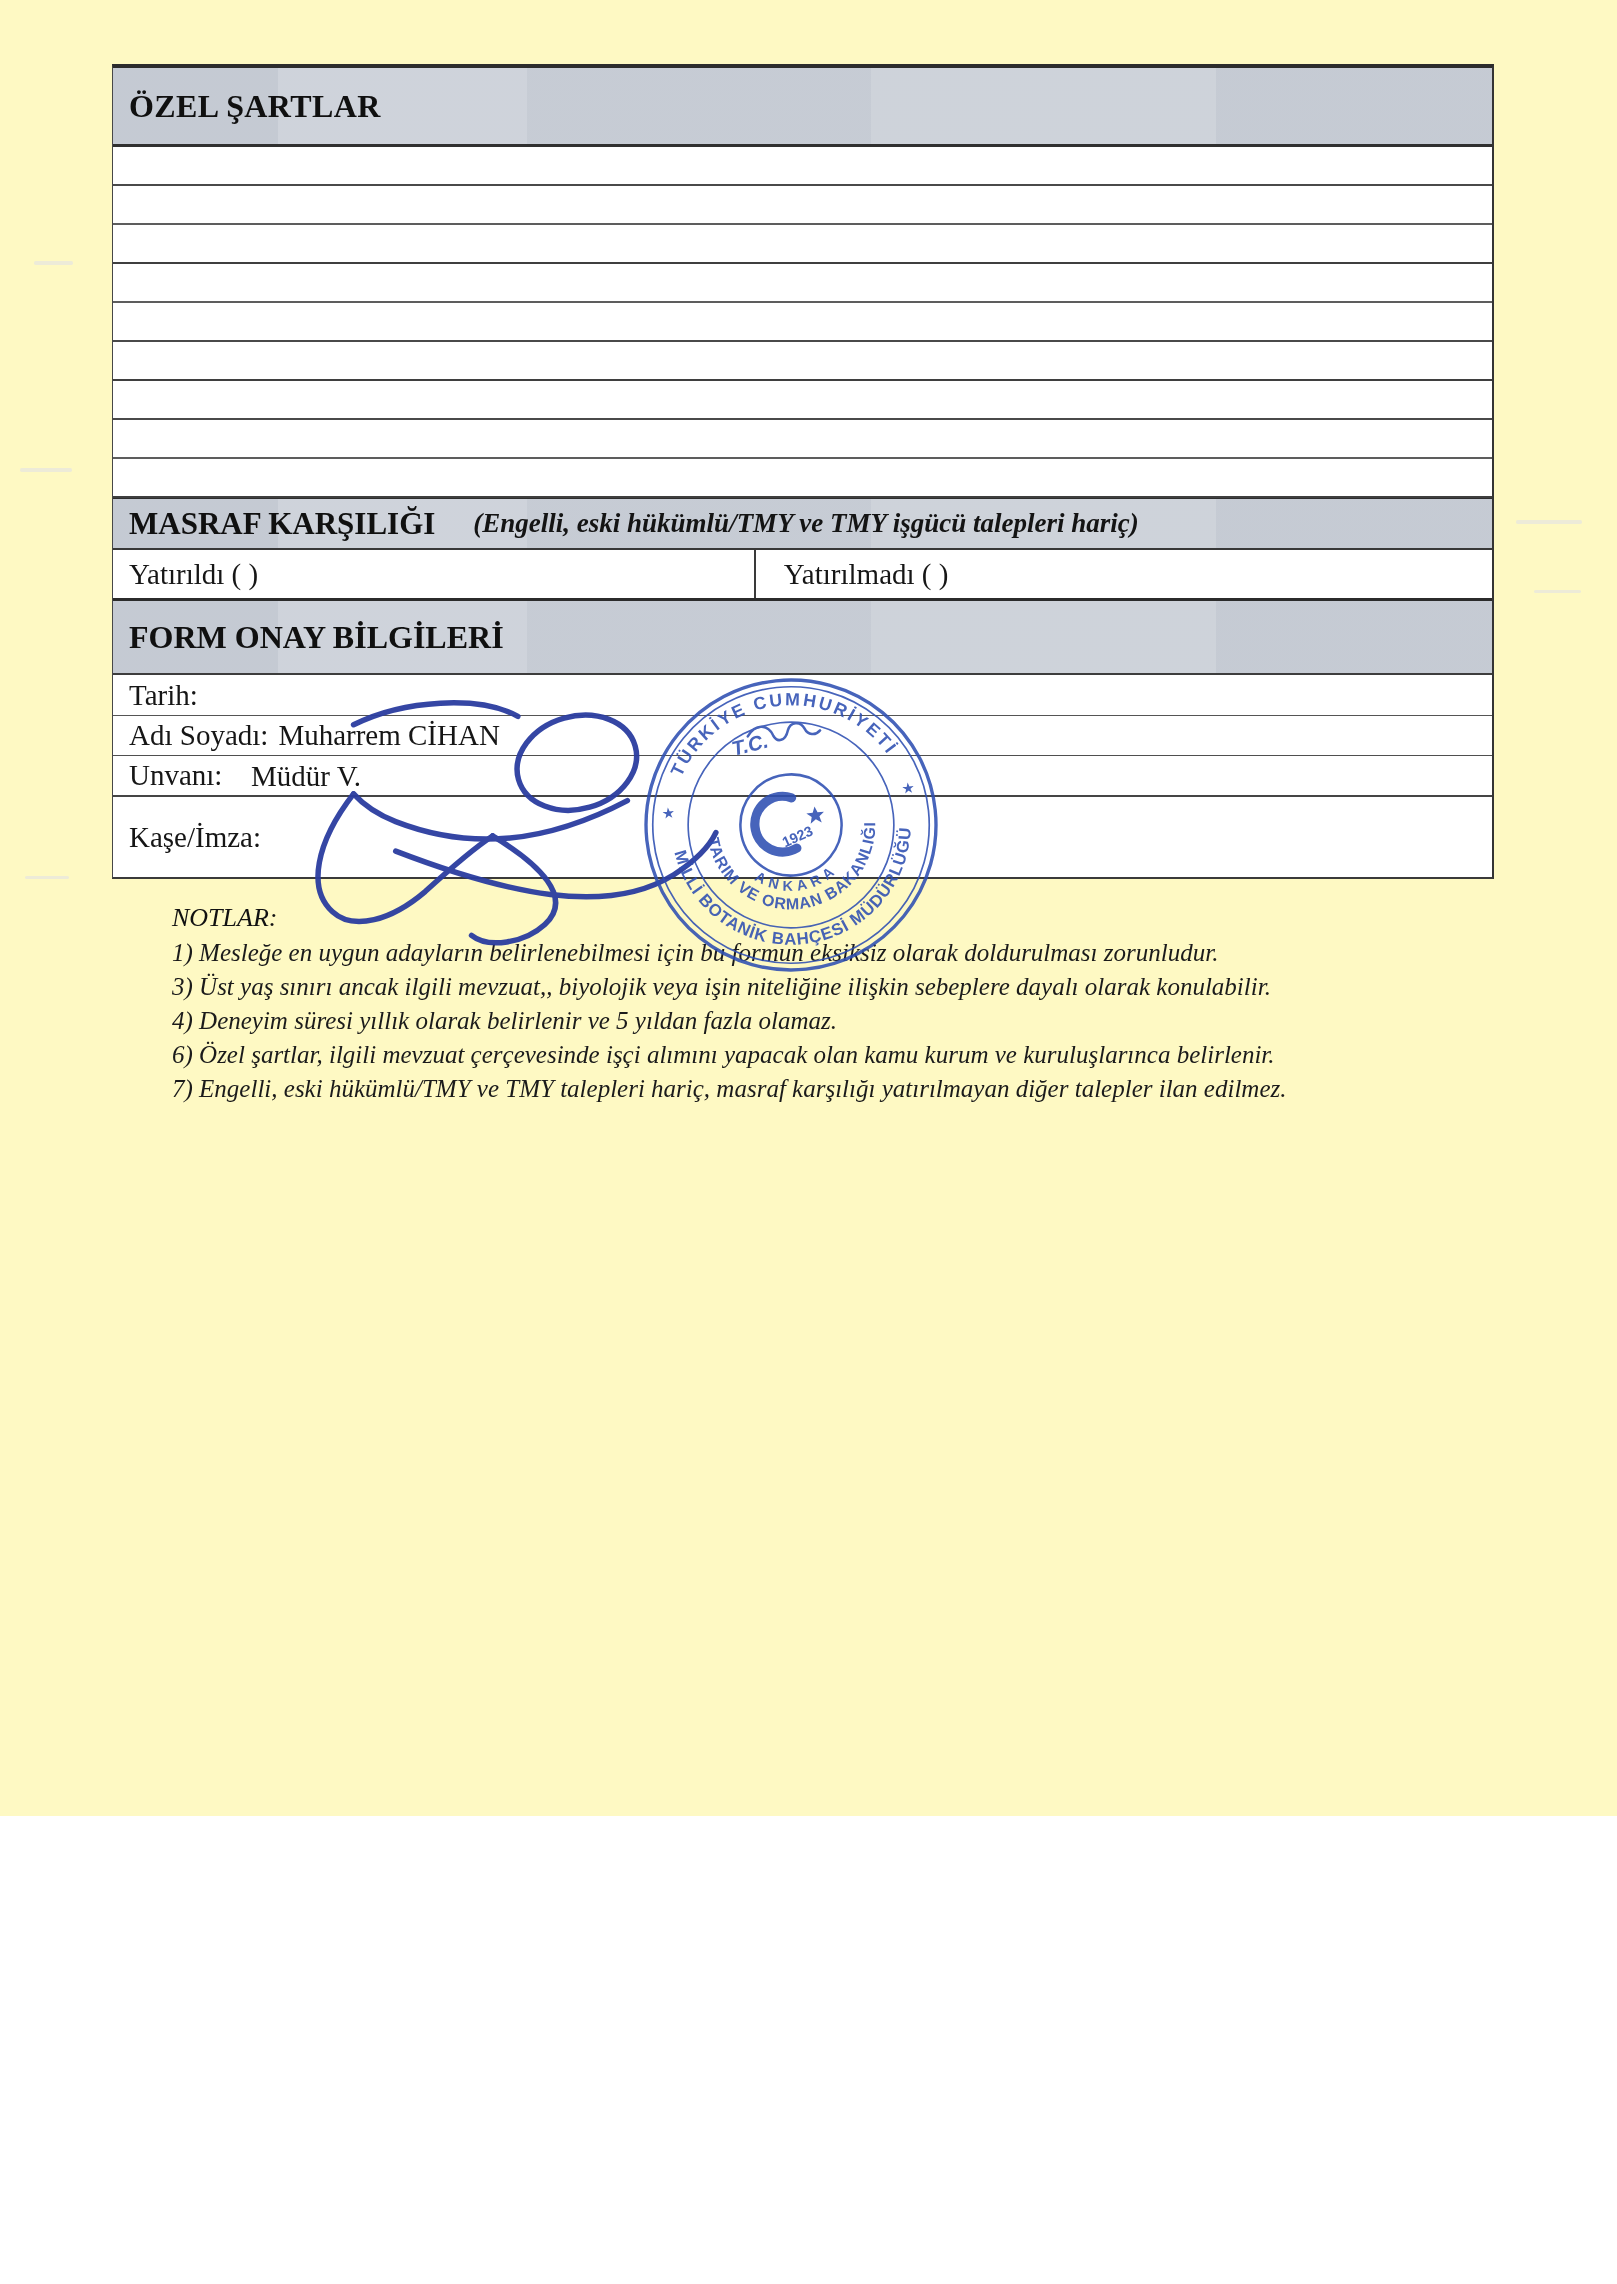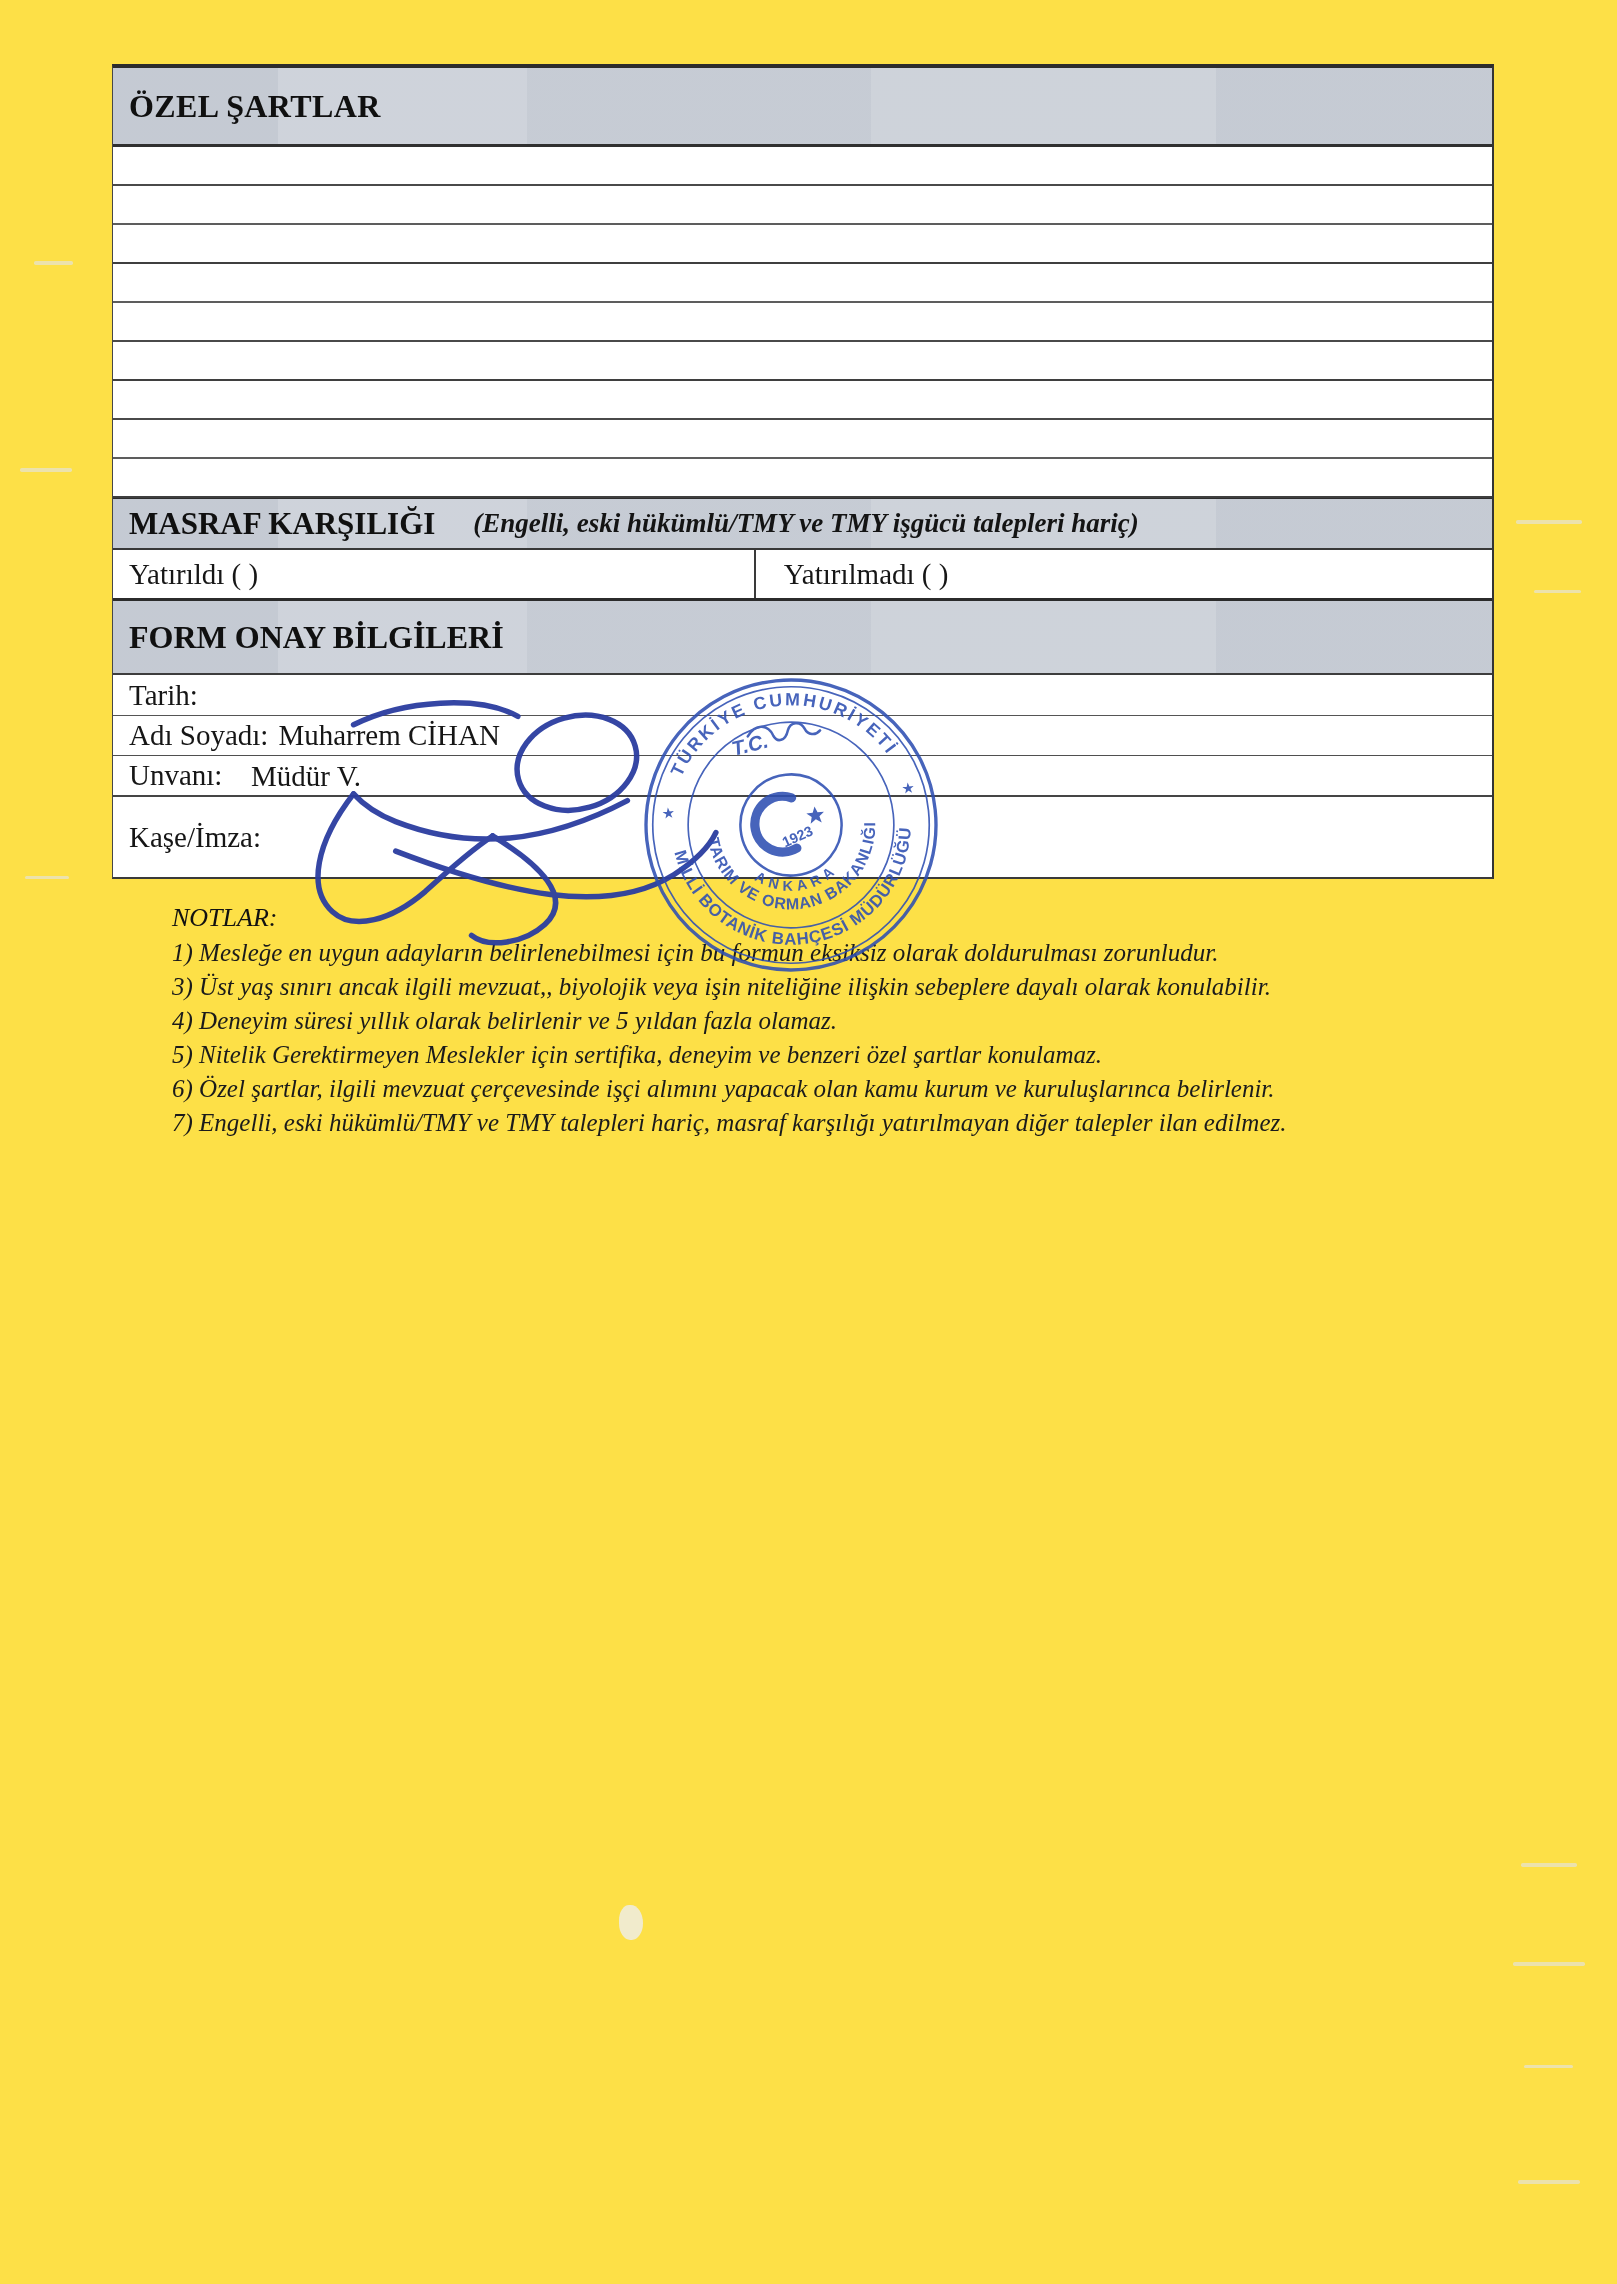--- a/index.html
+++ b/index.html
@@ -1,19 +1,19 @@
 <!DOCTYPE html>
 <html style="font-size:13.5px"><head>
 <meta charset="utf-8">
 <style>
   html,body{margin:0;padding:0;background:#ffffff;}
   .sheet{
     position:relative;
-    width:1617px;height:2284px;
-    background:#fde047;
+    width:1617px;height:1816px;
+    background:#fef9c3;
     font-family:"Liberation Serif", serif;
     color:#161616;
     overflow:hidden;
   }
   
   .doc-table{
     position:absolute;left:112px;top:64px;width:1379px;
     border-left:1.7px solid #474747;
     border-right:2.5px solid #343434;
     border-top:4.2px solid #2c2c2c;
@@ -121,21 +121,20 @@
       <span>Kaşe/İmza:</span>
     </div>
 
   </div>
 
   <div class="notes">
     <div class="notes-title">NOTLAR:</div>
     <div class="note">1) Mesleğe en uygun adayların belirlenebilmesi için bu formun eksiksiz olarak doldurulması zorunludur.</div>
     <div class="note">3) Üst yaş sınırı ancak ilgili mevzuat,, biyolojik veya işin niteliğine ilişkin sebeplere dayalı olarak konulabilir.</div>
     <div class="note">4) Deneyim süresi yıllık olarak belirlenir ve 5 yıldan fazla olamaz.</div>
-    <div class="note">5) Nitelik Gerektirmeyen Meslekler için sertifika, deneyim ve benzeri özel şartlar konulamaz.</div>
     <div class="note">6) Özel şartlar, ilgili mevzuat çerçevesinde işçi alımını yapacak olan kamu kurum ve kuruluşlarınca belirlenir.</div>
     <div class="note">7) Engelli, eski hükümlü/TMY ve TMY talepleri hariç, masraf karşılığı yatırılmayan diğer talepler ilan edilmez.</div>
   </div>
 
   <svg class="signature" viewBox="0 0 540 350">
     <g fill="none" stroke="#2b3da0" stroke-width="6.5" stroke-linecap="round" stroke-linejoin="round">
       <ellipse cx="325" cy="85" rx="72" ry="55" transform="rotate(-16 325 85)"></ellipse>
       <path d="M 385,130 C 290,180 200,190 110,155 C 85,145 70,133 60,122"></path>
       <path d="M 60,122 C 15,180 5,235 35,262 C 60,285 105,272 145,238 C 180,206 205,185 225,172"></path>
       <path d="M 225,172 C 280,205 322,245 287,277 C 263,299 220,306 200,290"></path>

